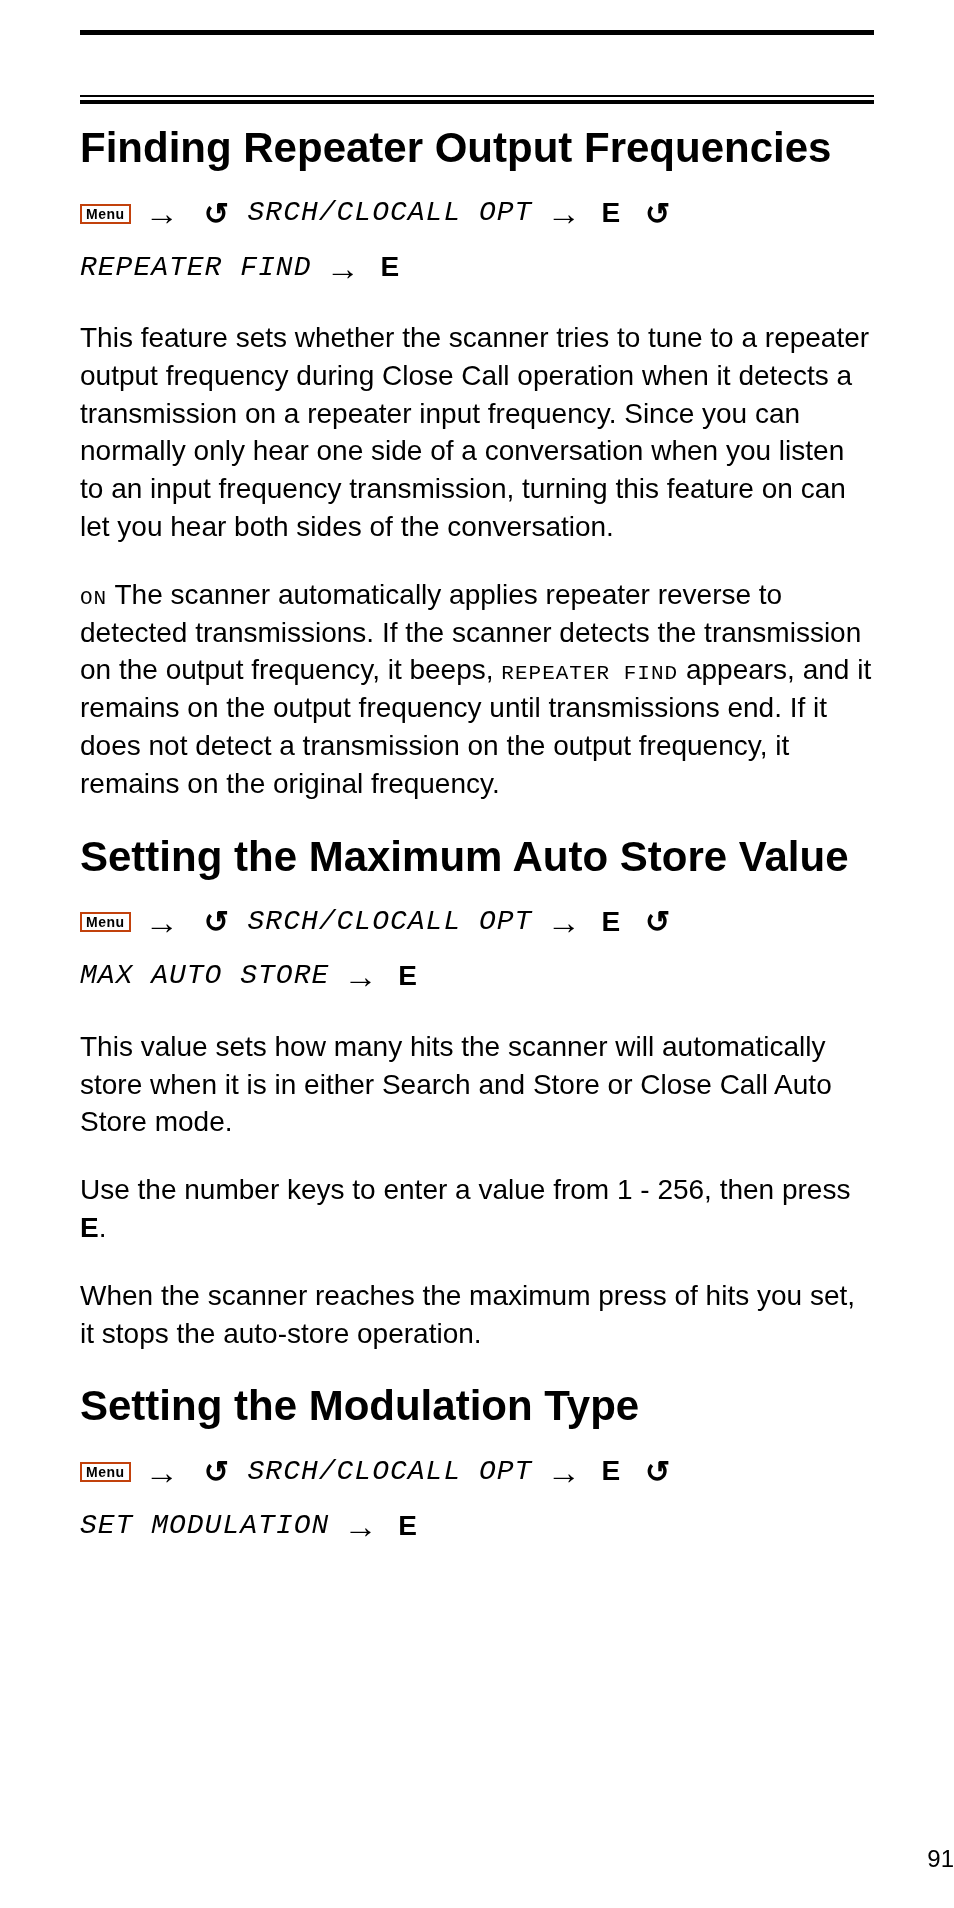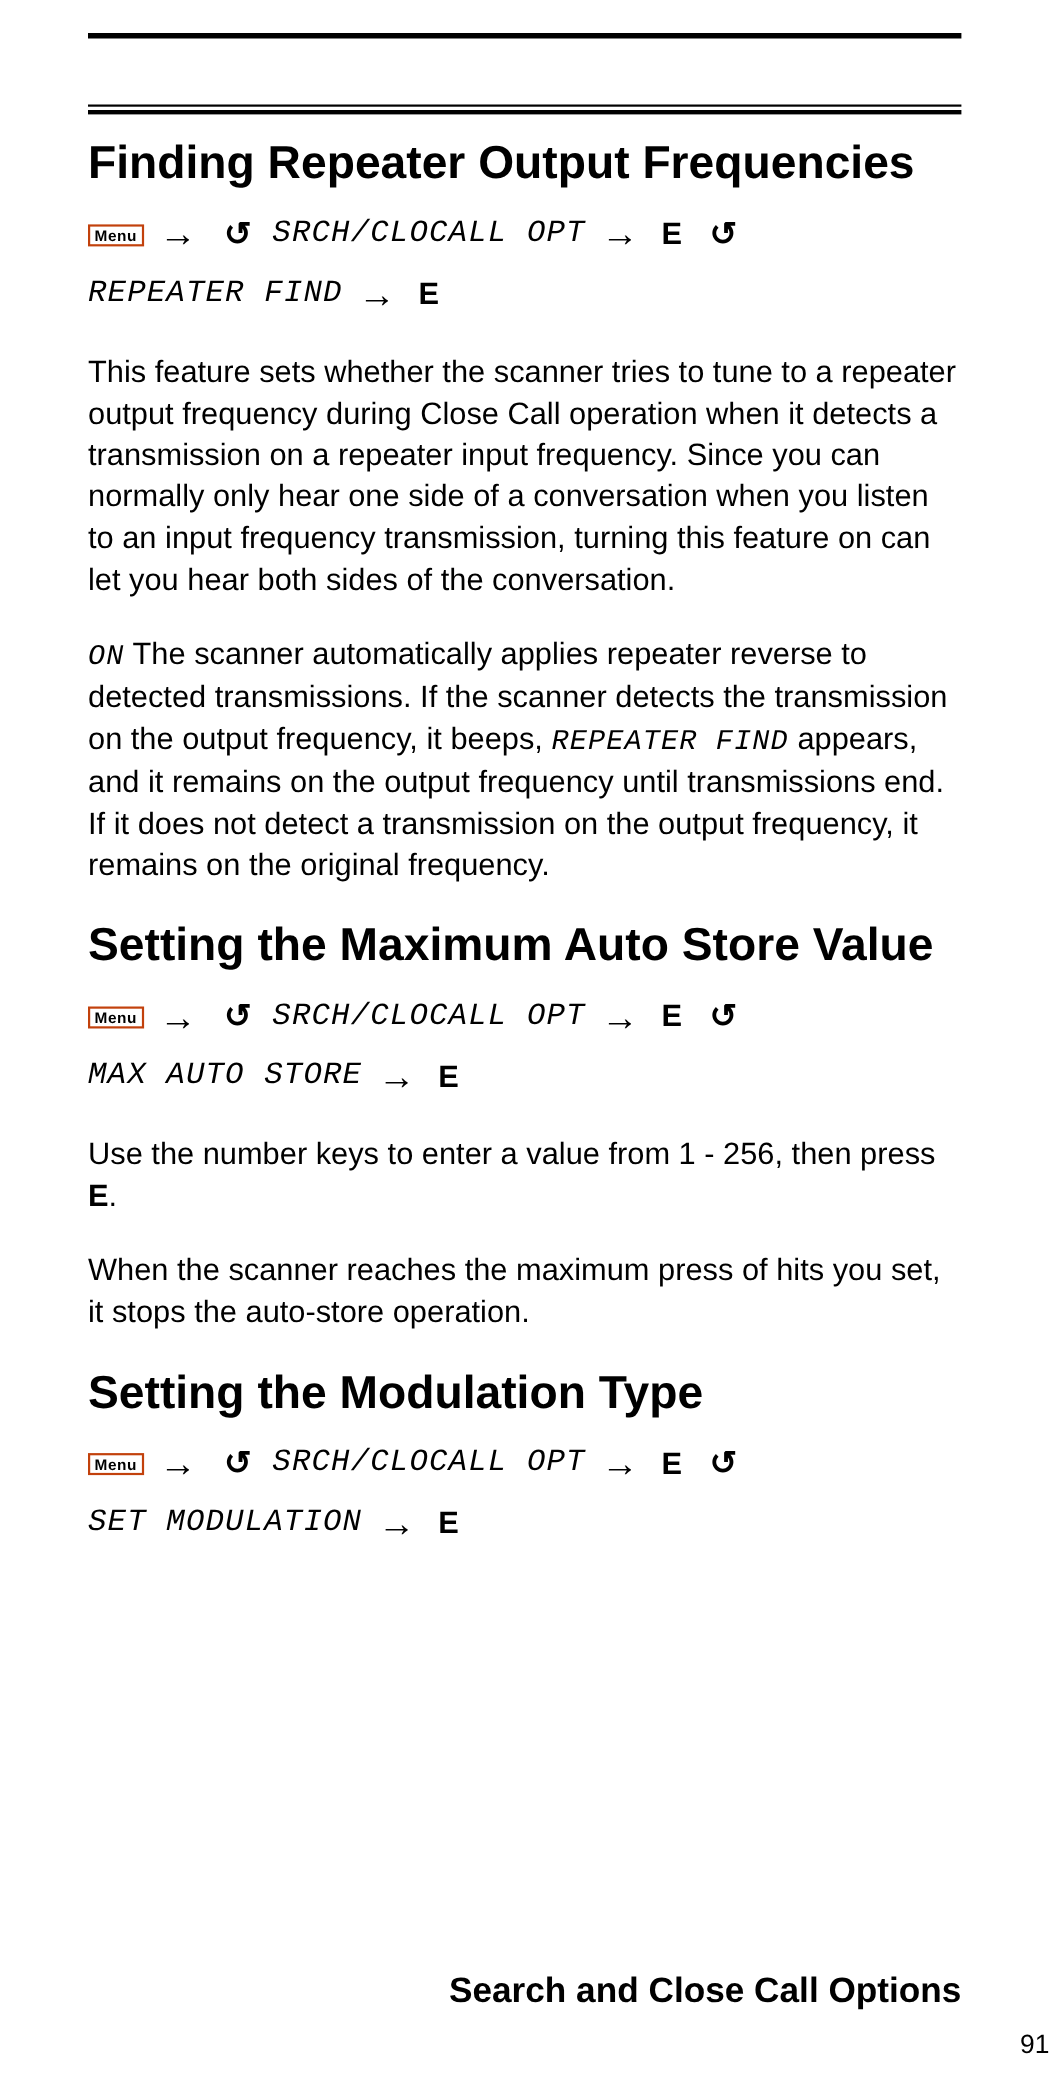--- a/index.html
+++ b/index.html
@@ -79,23 +79,22 @@
     font-family: Arial, Helvetica, sans-serif;
     font-style: normal;
   }
   p.body {
     font-size: 28px;
     line-height: 1.35;
     margin: 0 0 30px 0;
   }
   .lcd-inline {
     font-family: "Courier New", monospace;
-    font-style: italic;
     letter-spacing: 1px;
-    font-size: 26px;
+    font-size: 21px;
     margin-top: 30px;
   }
   .footer-title {
     position: absolute;
     bottom: 80px;
     right: 80px;
     left: 80px;
     text-align: right;
     font-size: 32px;
     font-weight: bold;
@@ -150,20 +149,21 @@
     <span class="lcd">SRCH/CLOCALL OPT</span>
     <span class="arrow">→</span>
     <span class="e-key">E</span>
     <span class="scroll-icon">↺</span>
     <br>
     <span class="lcd">MAX AUTO STORE</span>
     <span class="arrow">→</span>
     <span class="e-key">E</span>
   </div>
 
+  <p class="body">This value sets how many hits the scanner will automatically store when it is in either Search and Store or Close Call Auto Store mode.</p>
 
   <p class="body">
     <span>Use the number keys to enter a value from 1 - 256, then press </span><b>E</b><span>.</span>
   </p>
 
   <p class="body">When the scanner reaches the maximum press of hits you set, it stops the auto-store operation.</p>
 
   <h1>Setting the Modulation Type</h1>
 
   <div class="nav-line">
@@ -173,16 +173,15 @@
     <span class="lcd">SRCH/CLOCALL OPT</span>
     <span class="arrow">→</span>
     <span class="e-key">E</span>
     <span class="scroll-icon">↺</span>
     <br>
     <span class="lcd">SET MODULATION</span>
     <span class="arrow">→</span>
     <span class="e-key">E</span>
   </div>
 
-  <div class="footer-title">Search and Close Call Options</div>
   <div class="page-number">91</div>
 
 </div>
 
 </body></html>

